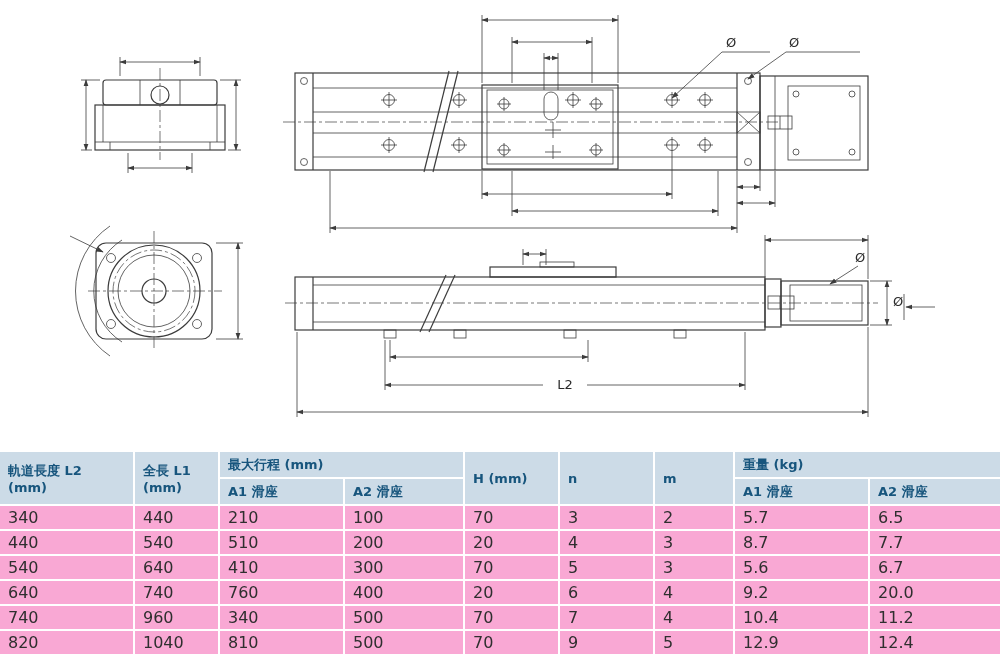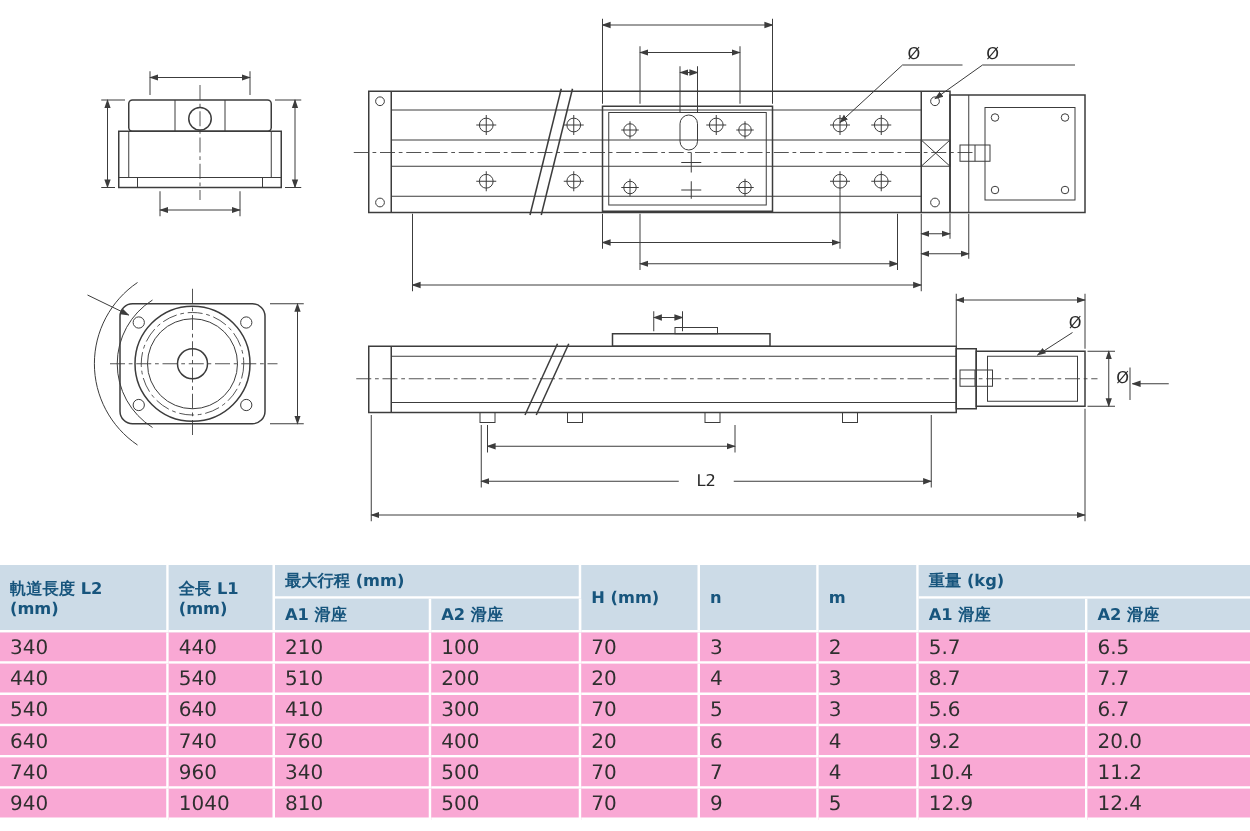--- a/index.html
+++ b/index.html
@@ -369,21 +369,21 @@
         <td>960</td>
         <td>340</td>
         <td>500</td>
         <td>70</td>
         <td>7</td>
         <td>4</td>
         <td>10.4</td>
         <td>11.2</td>
       </tr>
       <tr>
-        <td>940</td>
+        <td>820</td>
         <td>1040</td>
         <td>810</td>
         <td>500</td>
         <td>70</td>
         <td>9</td>
         <td>5</td>
         <td>12.9</td>
         <td>12.4</td>
       </tr>
     </tbody>

